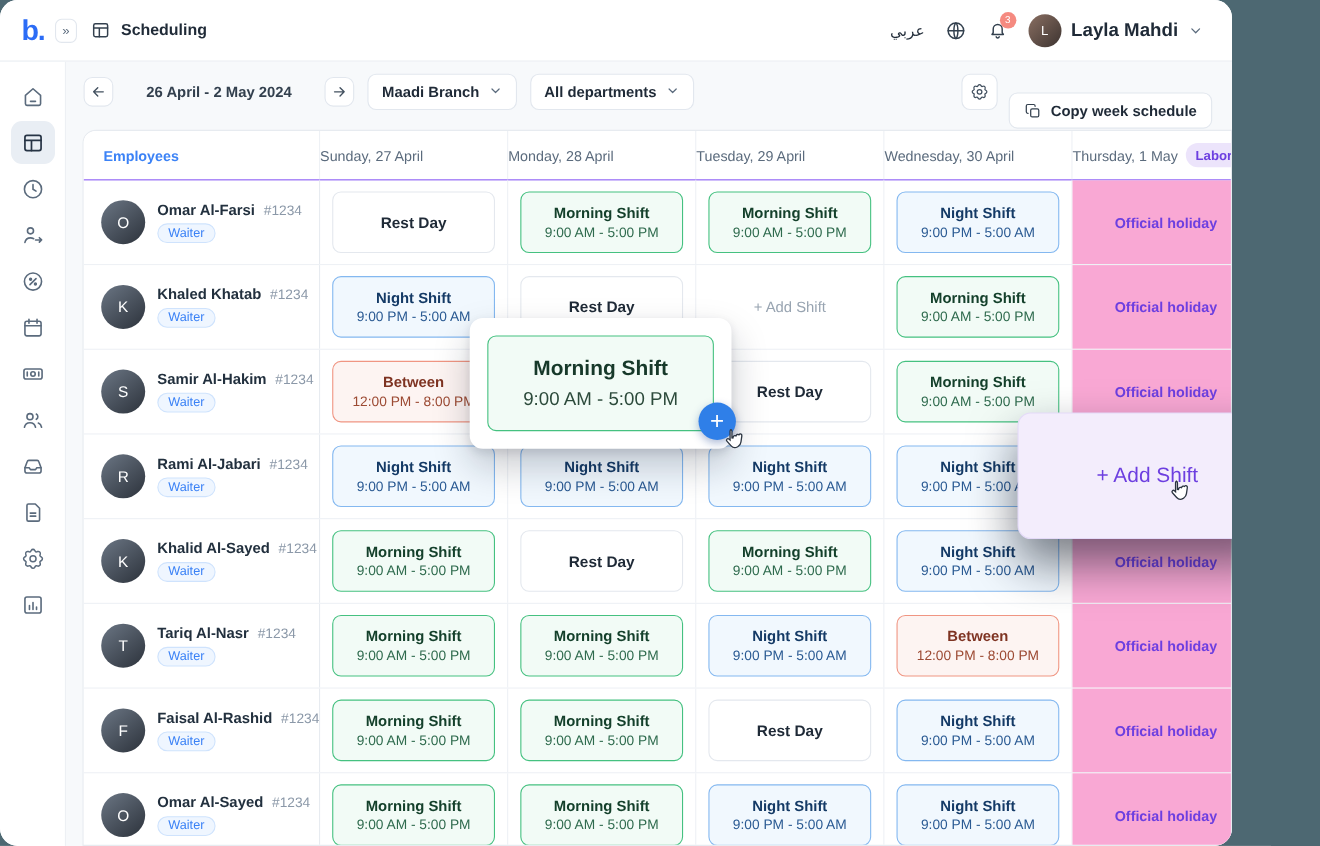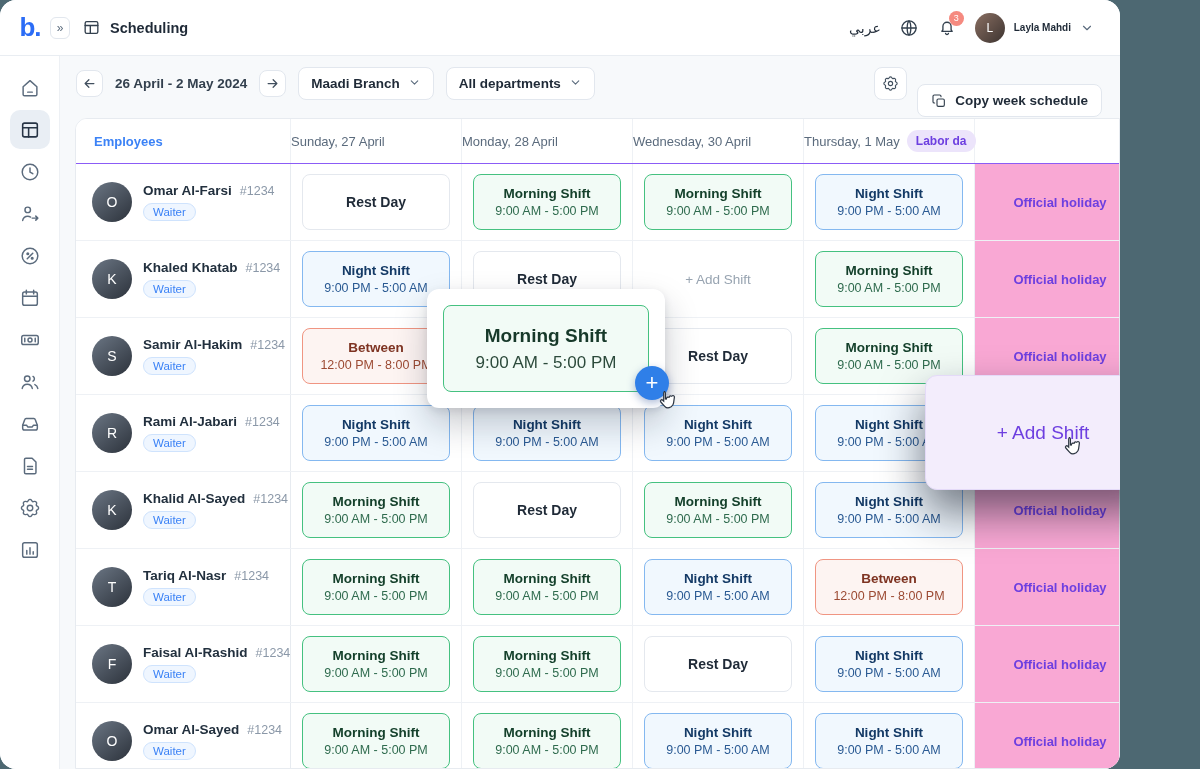--- a/index.html
+++ b/index.html
@@ -14,32 +14,32 @@
   .logo { font-size:26px; font-weight:bold; color:#2b6cf6; letter-spacing:-1px; }
   .expand-btn { position:absolute; right:-10px; top:5px; width:20px; height:22px; background:#fff; border:1px solid #e2e7ee; border-radius:6px; font-size:12px; color:#5f6f80; display:flex; align-items:center; justify-content:center; cursor:pointer; }
   .page-title-wrap { display:flex; align-items:center; gap:9px; margin-left:22px; }
   .page-title { font-size:14.5px; font-weight:bold; color:#1f2a37; }
   .topbar-right { margin-left:auto; display:flex; align-items:center; gap:18px; padding-right:26px; }
   .lang-label { font-size:14px; color:#1f2a37; }
   .icon-btn { background:none; border:none; cursor:pointer; display:flex; align-items:center; position:relative; }
   .bell-badge { position:absolute; top:-7px; right:-7px; min-width:15px; height:15px; border-radius:8px; background:#f58a80; color:#fff; font-size:9px; display:flex; align-items:center; justify-content:center; padding:0 3px; }
   .user-chip { display:flex; align-items:center; gap:9px; cursor:pointer; }
   .avatar-sm { width:30px; height:30px; border-radius:50%; background:linear-gradient(135deg,#8a6f62,#3c3330); color:#fff; font-size:12px; display:flex; align-items:center; justify-content:center; }
-  .user-name { font-size:10px; font-weight:bold; color:#1f2a37; }
+  .user-name { font-size:17px; font-weight:bold; color:#1f2a37; }
 
   
   .sidebar { position:absolute; left:0; top:56px; width:60px; height:713px; background:#fff; border-right:1px solid #edf0f4; display:flex; flex-direction:column; align-items:center; padding-top:12px; gap:3px; z-index:4; }
   .side-item { width:40px; height:39px; display:flex; align-items:center; justify-content:center; border-radius:10px; cursor:pointer; color:#5b6b7d; }
   .side-item.active { background:#e9eef4; color:#273445; }
   .side-item svg { display:block; }
 
   
   .toolbar { position:absolute; left:60px; top:56px; width:1060px; height:55px; display:flex; align-items:center; padding:0 18px 0 16px; }
   .nav-btn { width:27px; height:27px; border:1px solid #e2e7ee; background:#fff; border-radius:8px; display:flex; align-items:center; justify-content:center; color:#42505f; cursor:pointer; }
-  .date-label { font-size:13.5px; font-weight:bold; color:#33404e; margin:0 12px; }
+  .date-label { font-size:13.5px; font-weight:bold; color:#33404e; margin:0 30px; }
   .select-btn { height:33px; border:1px solid #e2e7ee; background:#fff; border-radius:8px; display:flex; align-items:center; gap:8px; font-size:13.5px; color:#1f2a37; font-weight:bold; padding:0 12px; margin-left:12px; cursor:pointer; }
   .select-btn .chev { color:#5b6b7d; }
   .toolbar-right { margin-left:auto; display:flex; align-items:center; gap:10px; }
   .gear-btn { width:33px; height:33px; border:1px solid #e2e7ee; background:#fff; border-radius:8px; display:flex; align-items:center; justify-content:center; color:#42505f; cursor:pointer; }
   .copy-btn { height:33px; border:1px solid #e2e7ee; background:#fff; border-radius:8px; display:flex; align-items:center; gap:8px; font-size:13.5px; font-weight:bold; color:#1f2a37; padding:0 13px; cursor:pointer;margin-top:34px; }
 
   
   .grid-wrap { position:absolute; left:75px; top:118px; width:1045px; height:651px; background:#fff; border:1px solid #e7ebf0; border-radius:12px 0 0 0; overflow:hidden; }
   .grid-header { display:flex; height:45px; border-bottom:1px solid #8b5cf6; background:#fff; }
   .col-emp { width:215px; flex:0 0 215px; }
@@ -283,20 +283,23 @@
   <div class="grid-wrap">
     <div class="grid-header" id="grid-header">
       <div class="hcell emp col-emp">Employees</div>
     <div class="hcell col-day">
           <span>Sunday, 27 April</span>
         </div>
         <div class="hcell col-day">
           <span>Monday, 28 April</span>
         </div>
         <div class="hcell col-day">
+          <span>Tuesday, 29 April</span>
+        </div>
+        <div class="hcell col-day">
           <span>Wednesday, 30 April</span>
         </div>
         <div class="hcell col-day">
           <span>Thursday, 1 May</span>
           <span class="holiday-badge">Labor da</span>
         </div>
       </div>
     <div id="grid-body">
         <div class="grid-row">
           <div class="emp-cell col-emp">

